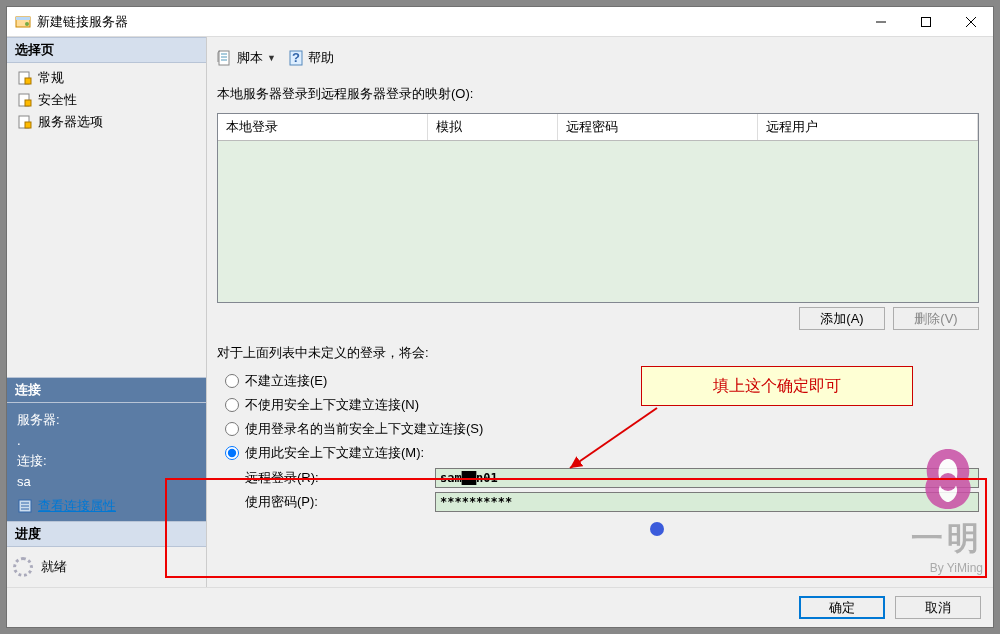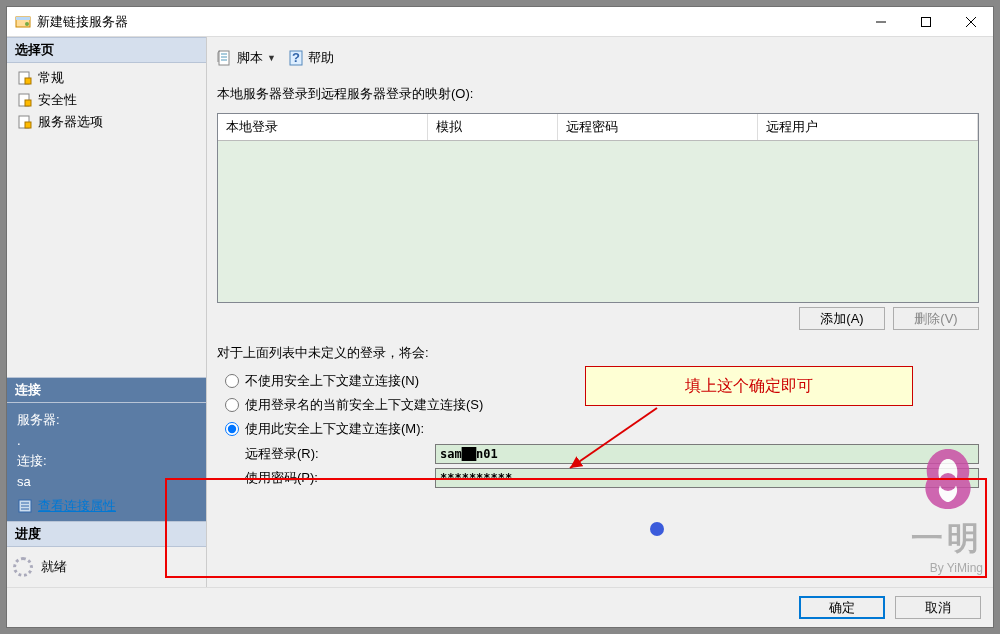--- a/index.html
+++ b/index.html
@@ -36,21 +36,21 @@
     .btn:disabled { color: #888; cursor: default; }
     .undef-label { margin: 14px 0 10px; }
     .radio-row { display: flex; align-items: center; gap: 6px; margin: 6px 0 6px 8px; }
     .radio-row input[type=radio] { width: 14px; height: 14px; }
     .cred-row { display: flex; align-items: center; margin: 4px 0 4px 28px; gap: 10px; }
     .cred-label { width: 180px; }
     .cred-input { flex: 1; height: 20px; border: 1px solid #7a7a7a; padding: 0 4px; background: #d8ecd7; font-family: monospace; font-size: 12px; font-weight: bold; }
     .footer { height: 40px; border-top: 1px solid #ddd; display: flex; align-items: center; justify-content: flex-end; gap: 10px; padding: 0 12px; }
     .footer .btn { width: 86px; }
     .footer .ok { border: 2px solid #0078d4; }
-    .callout { position: absolute; right: 80px; top: 359px; width: 328px; height: 40px; background: #feffd4; border: 1px solid #c00; color: #c00; display: flex; align-items: center; justify-content: center; font-size: 16px; z-index: 5; }
+    .callout { position: absolute; right: 80px; top: 359px; width: 272px; height: 40px; background: #feffd4; border: 1px solid #c00; color: #c00; display: flex; align-items: center; justify-content: center; font-size: 16px; z-index: 5; }
     .arrow-line { position: absolute; left: 555px; top: 399px; width: 100px; height: 70px; z-index: 4; pointer-events: none; }
     .red-frame { position: absolute; left: 158px; top: 471px; right: 6px; height: 100px; border: 2px solid #e00; z-index: 3; pointer-events: none; }
     .blue-dot { position: absolute; width: 14px; height: 14px; background: #3b5bdb; border-radius: 50%; z-index: 6; }
     .watermark { position: absolute; right: 10px; bottom: 52px; text-align: right; z-index: 2; pointer-events: none; }
     .watermark-logo { width: 70px; height: 70px; opacity: 0.85; }
     .watermark-text { font-size: 32px; font-weight: bold; color: rgba(100,100,100,0.45); letter-spacing: 4px; }
     .watermark-sub { font-size: 12px; color: rgba(100,100,100,0.5); }
     .mini-icon { width: 16px; height: 16px; display: inline-block; }
   </style>
 </head>
@@ -174,20 +174,24 @@
         </div>
         <div class="grid-btns">
           <button class="btn">添加(A)</button>
           <button class="btn" disabled="">删除(V)</button>
         </div>
 
         <div class="undef-label">对于上面列表中未定义的登录，将会:</div>
 
         <label class="radio-row">
             <input type="radio" name="sec" style="">
+            <span>不建立连接(E)</span>
+          </label>
+        <label class="radio-row">
+            <input type="radio" name="sec" style="">
             <span>不使用安全上下文建立连接(N)</span>
           </label>
         <label class="radio-row">
             <input type="radio" name="sec" style="">
             <span>使用登录名的当前安全上下文建立连接(S)</span>
           </label>
         <label class="radio-row">
             <input type="radio" name="sec" checked="" style="">
             <span>使用此安全上下文建立连接(M):</span>
           </label>

